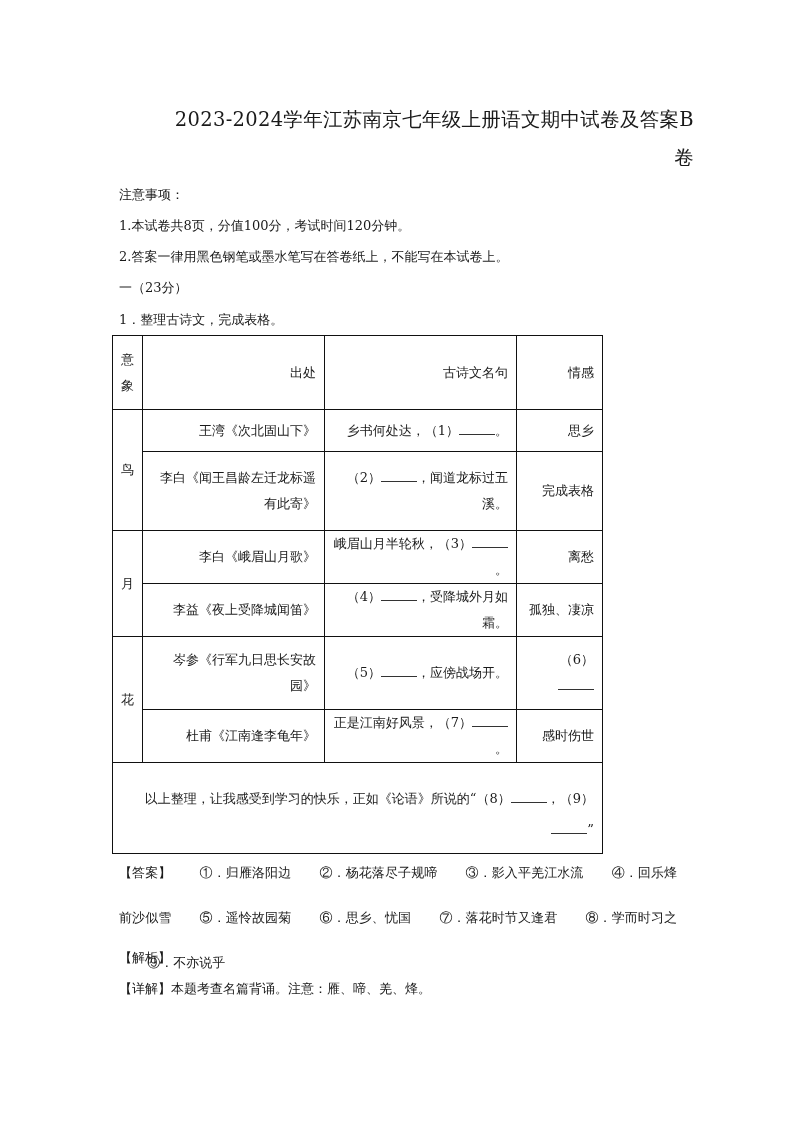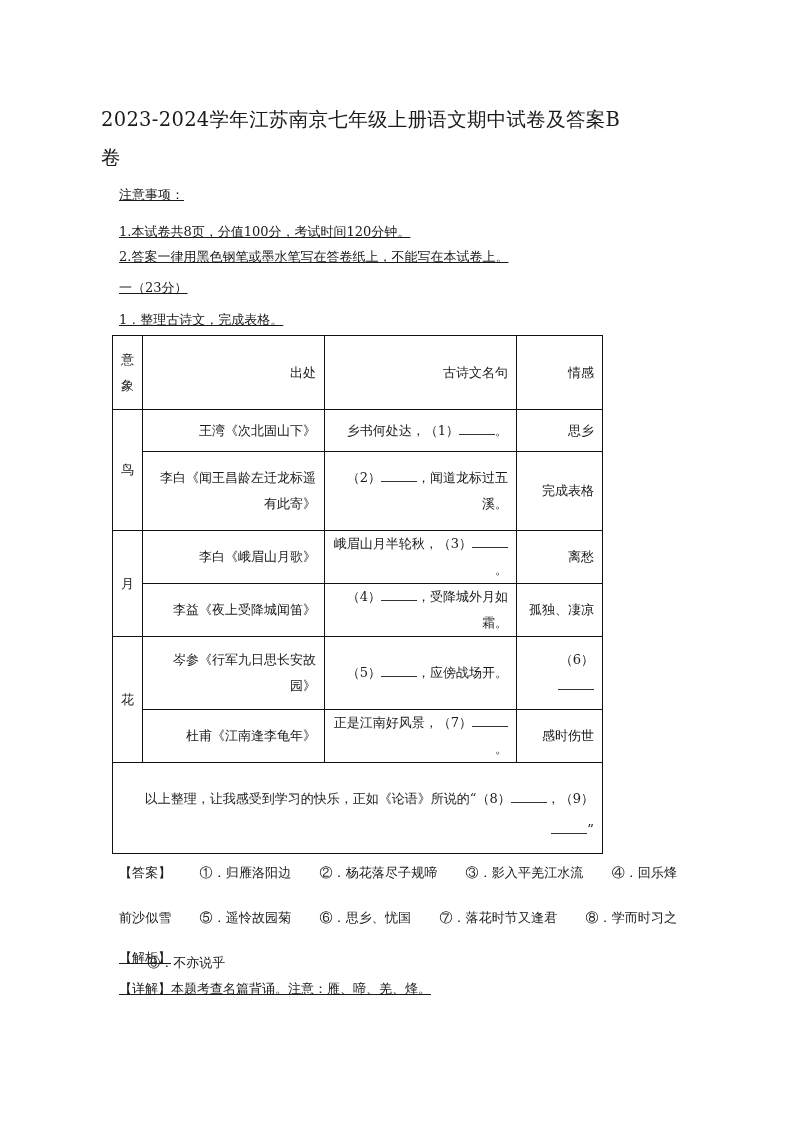--- a/index.html
+++ b/index.html
@@ -2,24 +2,24 @@
 <html><head>
 <meta charset="utf-8">
 <style>
   html, body { margin: 0; padding: 0; background: #ffffff; }
   body {
     width: 793px; height: 1122px; position: relative; overflow: hidden;
     font-family: "DejaVu Serif", "Liberation Serif", serif;
     color: #1a1a1a;
   }
   .title {
-    position: absolute; left: 101px; width: 570px; top: 101px;
-    text-align: left; font-size: 19.5px; line-height: 38px; letter-spacing: 0.3px;
+    position: absolute; left: 124px; width: 570px; top: 101px;
+    text-align: right; font-size: 19.5px; line-height: 38px; letter-spacing: 0.3px;
   }
-  .para { position: absolute; left: 119px; font-size: 13px; line-height: 16px; white-space: nowrap; text-decoration: underline; }
+  .para { position: absolute; left: 119px; font-size: 13px; line-height: 16px; white-space: nowrap; }
   table.poem {
     position: absolute; left: 112px; top: 335px; width: 490px;
     border-collapse: collapse; table-layout: fixed; font-size: 13px;
   }
   table.poem td {
     border: 1.3px solid #111; padding: 0 8px; vertical-align: middle; line-height: 26px; text-align: right;
   }
   table.poem td.img { text-align: center; padding: 0 3px; font-family: Liberation Serif, serif; }
   .blank { display: inline-block; width: 36px; border-bottom: 1px solid #333; height: 11px; vertical-align: baseline; }
   .answers { position: absolute; left: 119px; top: 850px; width: 558px; font-size: 13px; line-height: 45px; text-align: justify; }
@@ -27,21 +27,21 @@
 </style>
 </head>
 <body>
 
 <div class="title">
   <div>2023-2024学年江苏南京七年级上册语文期中试卷及答案B</div>
   <div>卷</div>
 </div>
 
 <div class="para" style="top:187px">注意事项：</div>
-<div class="para" style="top:224px">1.本试卷共8页，分值100分，考试时间120分钟。</div>
+<div class="para" style="top:218px">1.本试卷共8页，分值100分，考试时间120分钟。</div>
 <div class="para" style="top:249px">2.答案一律用黑色钢笔或墨水笔写在答卷纸上，不能写在本试卷上。</div>
 <div class="para" style="top:280px">一（23分）</div>
 <div class="para" style="top:312px">1．整理古诗文，完成表格。</div>
 
 <table class="poem">
   <colgroup>
     <col style="width:30px">
       <col style="width:182px">
       <col style="width:192px">
       <col style="width:86px">

